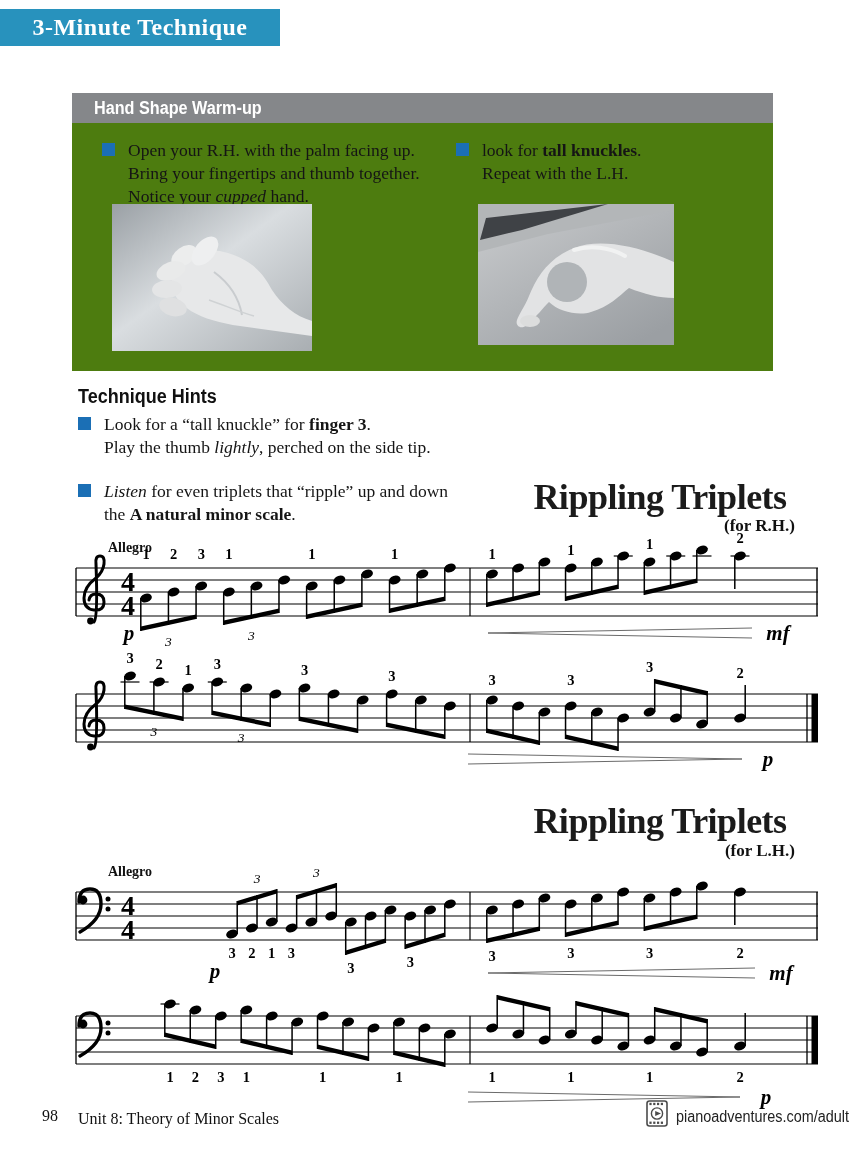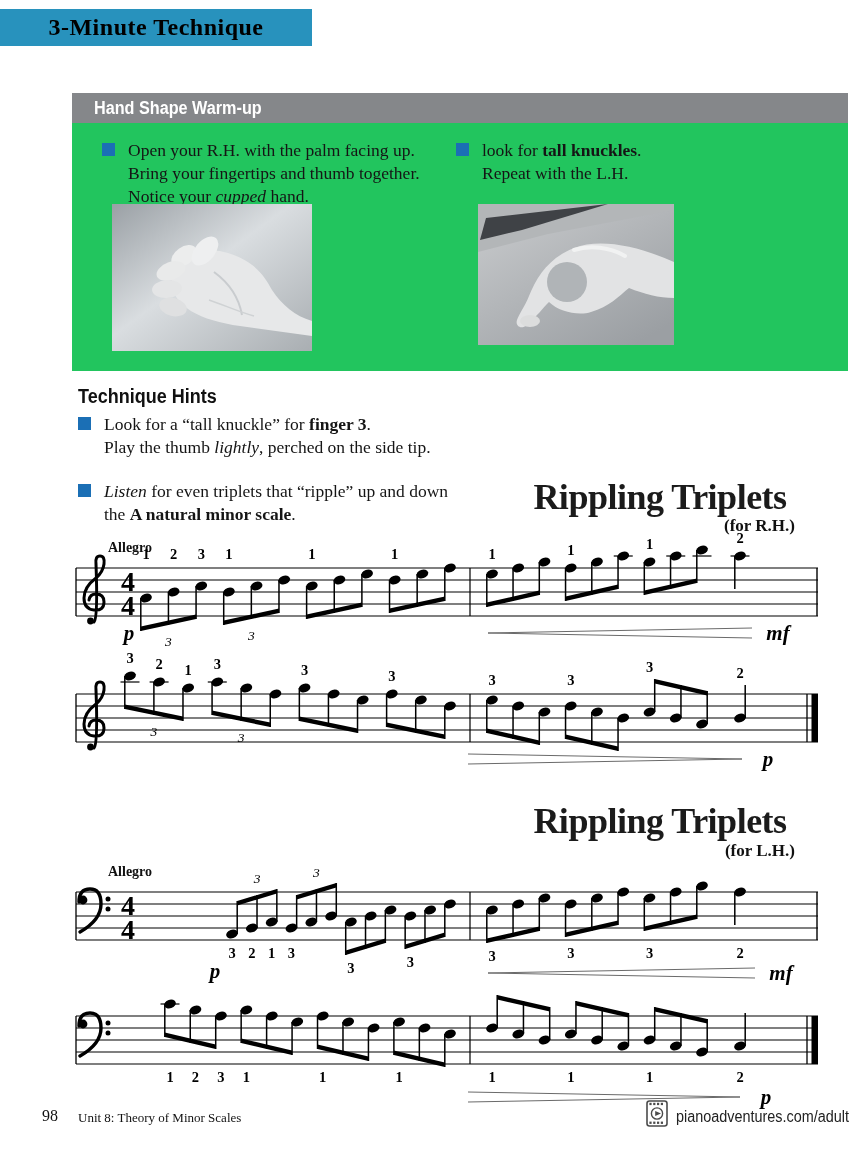--- a/index.html
+++ b/index.html
@@ -1,41 +1,41 @@
 <!DOCTYPE html>
 <html><head>
 <meta charset="utf-8">
 <style>
   html,body{margin:0;padding:0;background:#fff;}
   .page{position:relative;width:864px;height:1152px;background:#fff;overflow:hidden;
         font-family:"Liberation Serif",serif;color:#111;}
   .abs{position:absolute;}
   
-  .top-banner{left:0;top:9px;width:312px;height:37px;background:#2892BD;color:#000000;
+  .top-banner{left:0;top:9px;width:280px;height:37px;background:#2892BD;color:#ffffff;
       text-align:center;line-height:37px;font-size:24px;font-weight:bold;letter-spacing:.5px;}
   
-  .warmup{left:72px;top:93px;width:776px;height:278px;background:#22c55e;}
+  .warmup{left:72px;top:93px;width:701px;height:278px;background:#4d7c0f;}
   .warmup-bar{position:absolute;left:0;top:0;width:100%;height:30px;background:#85878A;
       color:#fff;font-family:"Liberation Sans",sans-serif;font-weight:bold;font-size:18px;
       line-height:30px;padding-left:22px;box-sizing:border-box;}
   .cond{display:inline-block;transform:scaleX(.9);transform-origin:0 50%;white-space:nowrap;}
   .bullet-item{position:absolute;display:flex;gap:13px;}
   .bullet-sq{width:13px;height:13px;background:#1B6FB5;flex:none;margin-top:4px;}
   .bullet-text{font-size:17.5px;line-height:23px;color:#151515;}
   .seg-b{font-weight:bold;} .seg-i{font-style:italic;}
   .photo{position:absolute;box-shadow:0 0 0 1px #b9c9d4 inset;}
   
   .hints-title{left:78px;top:385px;font-family:"Liberation Sans",sans-serif;font-weight:bold;
       font-size:20px;color:#111;}
   
   .piece-title{width:310px;text-align:center;font-weight:bold;font-size:36px;letter-spacing:-.5px;color:#1b1b1b;}
   .piece-sub{width:290px;text-align:right;font-weight:bold;font-size:17px;}
   .tempo{font-weight:bold;font-size:14px;}
   
-  .foot-num{font-size:16px;text-align:right;} .foot-unit{font-size:13px;}
+  .foot-num{font-size:16px;text-align:right;} .foot-unit{font-size:16px;}
   .foot-link{font-family:"Liberation Sans",sans-serif;font-size:16px;color:#222;}
   svg text{user-select:none;}
 </style>
 </head>
 <body>
 
 <div class="page">
 
   <div class="abs top-banner">
     <span>3-Minute Technique</span>

